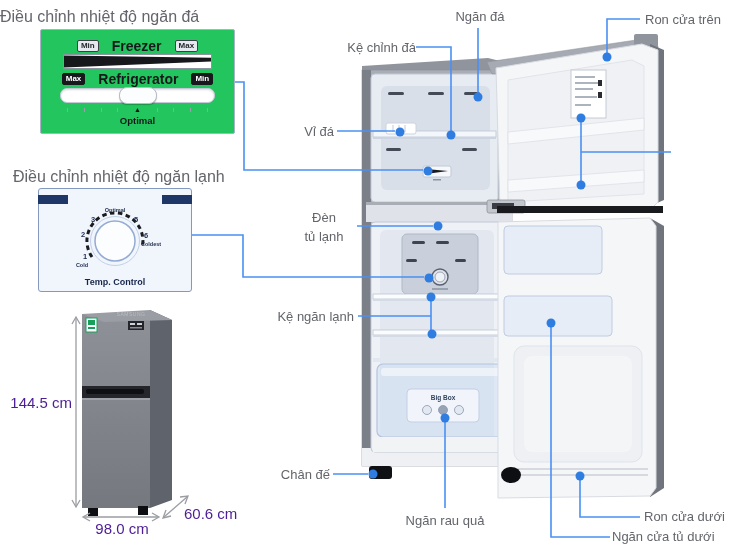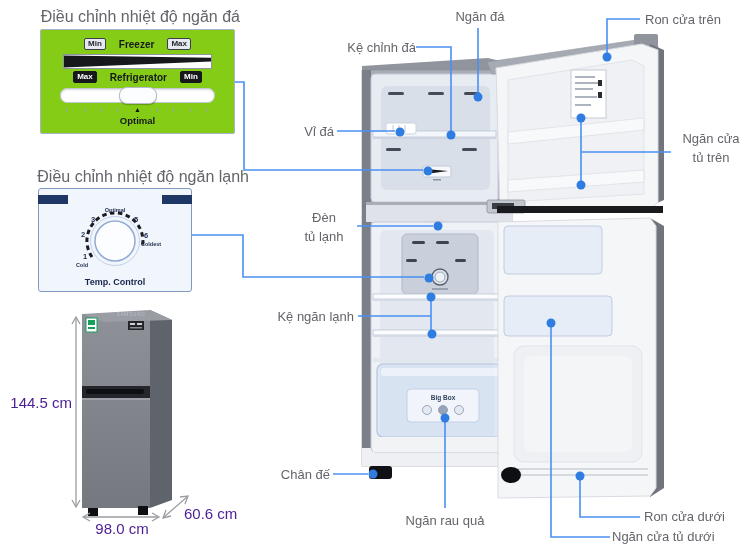--- a/index.html
+++ b/index.html
@@ -14,33 +14,33 @@
   .c-ron-cua-tren{left:645px;top:10px;width:102px;text-align:left;}
   .c-vi-da{left:280px;top:122px;width:54px;text-align:right;}
   .c-ngan-cua-tu-tren{left:672px;top:129px;width:78px;}
   .c-den-tu-lanh{left:294px;top:208px;width:60px;}
   .c-ke-ngan-lanh{left:250px;top:307px;width:104px;text-align:right;}
   .c-chan-de{left:264px;top:465px;width:66px;text-align:right;}
   .c-ngan-rau-qua{left:390px;top:511px;width:110px;text-align:center;}
   .c-ron-cua-duoi{left:644px;top:507px;width:104px;text-align:left;}
   .c-ngan-cua-tu-duoi{left:612px;top:527px;width:138px;text-align:left;}
   
-  .panel-title{position:absolute;z-index:3;font-size:16px;color:#63656b;text-align:right;}
+  .panel-title{position:absolute;z-index:3;font-size:16px;color:#63656b;text-align:left;}
   .t1{left:0;top:8px;width:240px;}
   .t2{left:13px;top:168px;width:236px;}
   
   .panel1{position:absolute;z-index:2;left:40px;top:29px;width:193px;height:103px;
-          background:#84cc16;border:1px solid #a9b3c7;border-radius:2px;}
+          background:#22c55e;border:1px solid #a9b3c7;border-radius:2px;}
   .p1-row{position:absolute;left:0;right:0;display:flex;justify-content:center;
           align-items:center;gap:13px;}
   .p1-row1{top:8px;}  .p1-row2{top:41px;}
   .badge{font-size:8px;font-weight:700;line-height:10px;padding:0 3px;border:1px solid #3c3f45;
          border-radius:2px;background:#e6e9ef;color:#26282c;}
   .badge.dark{background:#17181c;color:#fff;border-color:#17181c;}
-  .p1-word{font-size:10px;font-weight:700;color:#17181c;}
+  .p1-word{font-size:14px;font-weight:700;color:#17181c;}
   .wedge-bar{position:absolute;top:24px;left:22px;width:147px;height:13px;background:#fff;
              border:1px solid #8d93a0;}
   .wedge{position:absolute;inset:0;background:#17181c;
          clip-path:polygon(0 4%,100% 22%,100% 50%,0 96%);}
   .track{position:absolute;top:58px;left:19px;width:153px;height:13px;border-radius:7px;
          background:#fff;border:1px solid #c2c8d4;box-shadow:inset 0 1px 2px rgba(0,0,0,.15);
          display:flex;justify-content:center;}
   .handle{width:36px;height:15px;border-radius:8px;background:#fcfdfe;border:1px solid #b6bdc9;
           box-shadow:0 1px 1px rgba(0,0,0,.25);margin-top:-2px;}
   .ticks{position:absolute;top:76px;left:26px;right:26px;display:flex;
@@ -305,22 +305,20 @@
   </div>
 
   <div class="dim d-h">144.5 cm</div>
   <div class="dim d-w">98.0 cm</div>
   <div class="dim d-d">60.6 cm</div>
 
   <div class="callout-label c-ngan-da">Ngăn đá</div>
   <div class="callout-label c-ke-ngan-da">Kệ chỉnh đá</div>
   <div class="callout-label c-ron-cua-tren">Ron cửa trên</div>
   <div class="callout-label c-vi-da">Vỉ đá</div>
-  <div class="callout-label c-ngan-cua-tu-tren multiline">Ngăn cửa
-tủ trên</div>
   <div class="callout-label c-den-tu-lanh multiline">Đèn
 tủ lạnh</div>
   <div class="callout-label c-ke-ngan-lanh">Kệ ngăn lạnh</div>
   <div class="callout-label c-chan-de">Chân đế</div>
   <div class="callout-label c-ron-cua-duoi">Ron cửa dưới</div>
   <div class="callout-label c-ngan-rau-qua">Ngăn rau quả</div>
   <div class="callout-label c-ngan-cua-tu-duoi">Ngăn cửa tủ dưới</div>
 
 </div>
 

